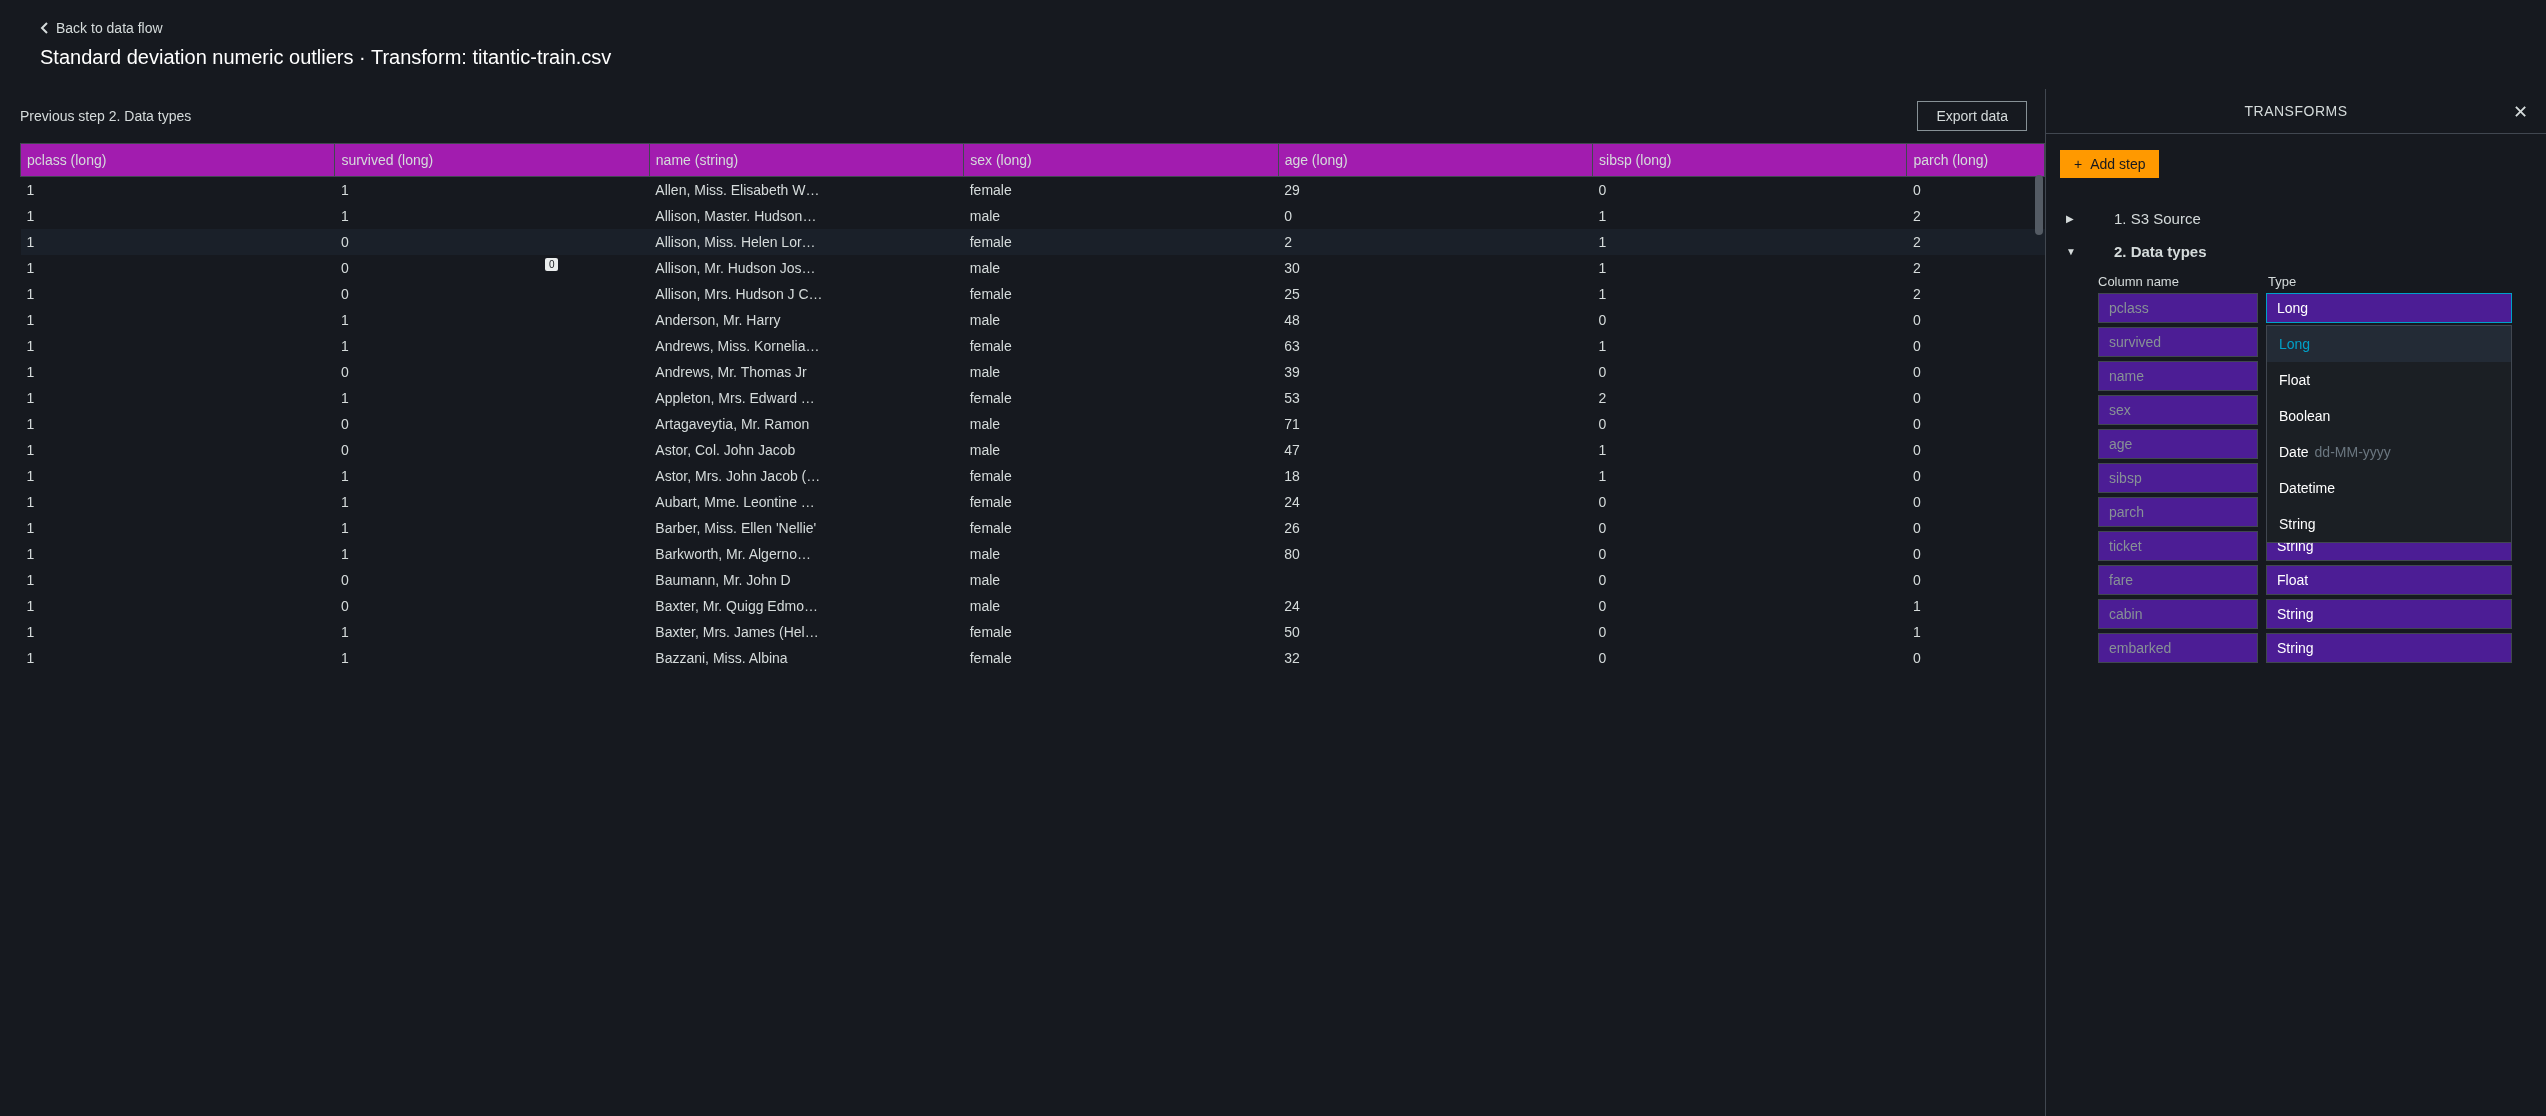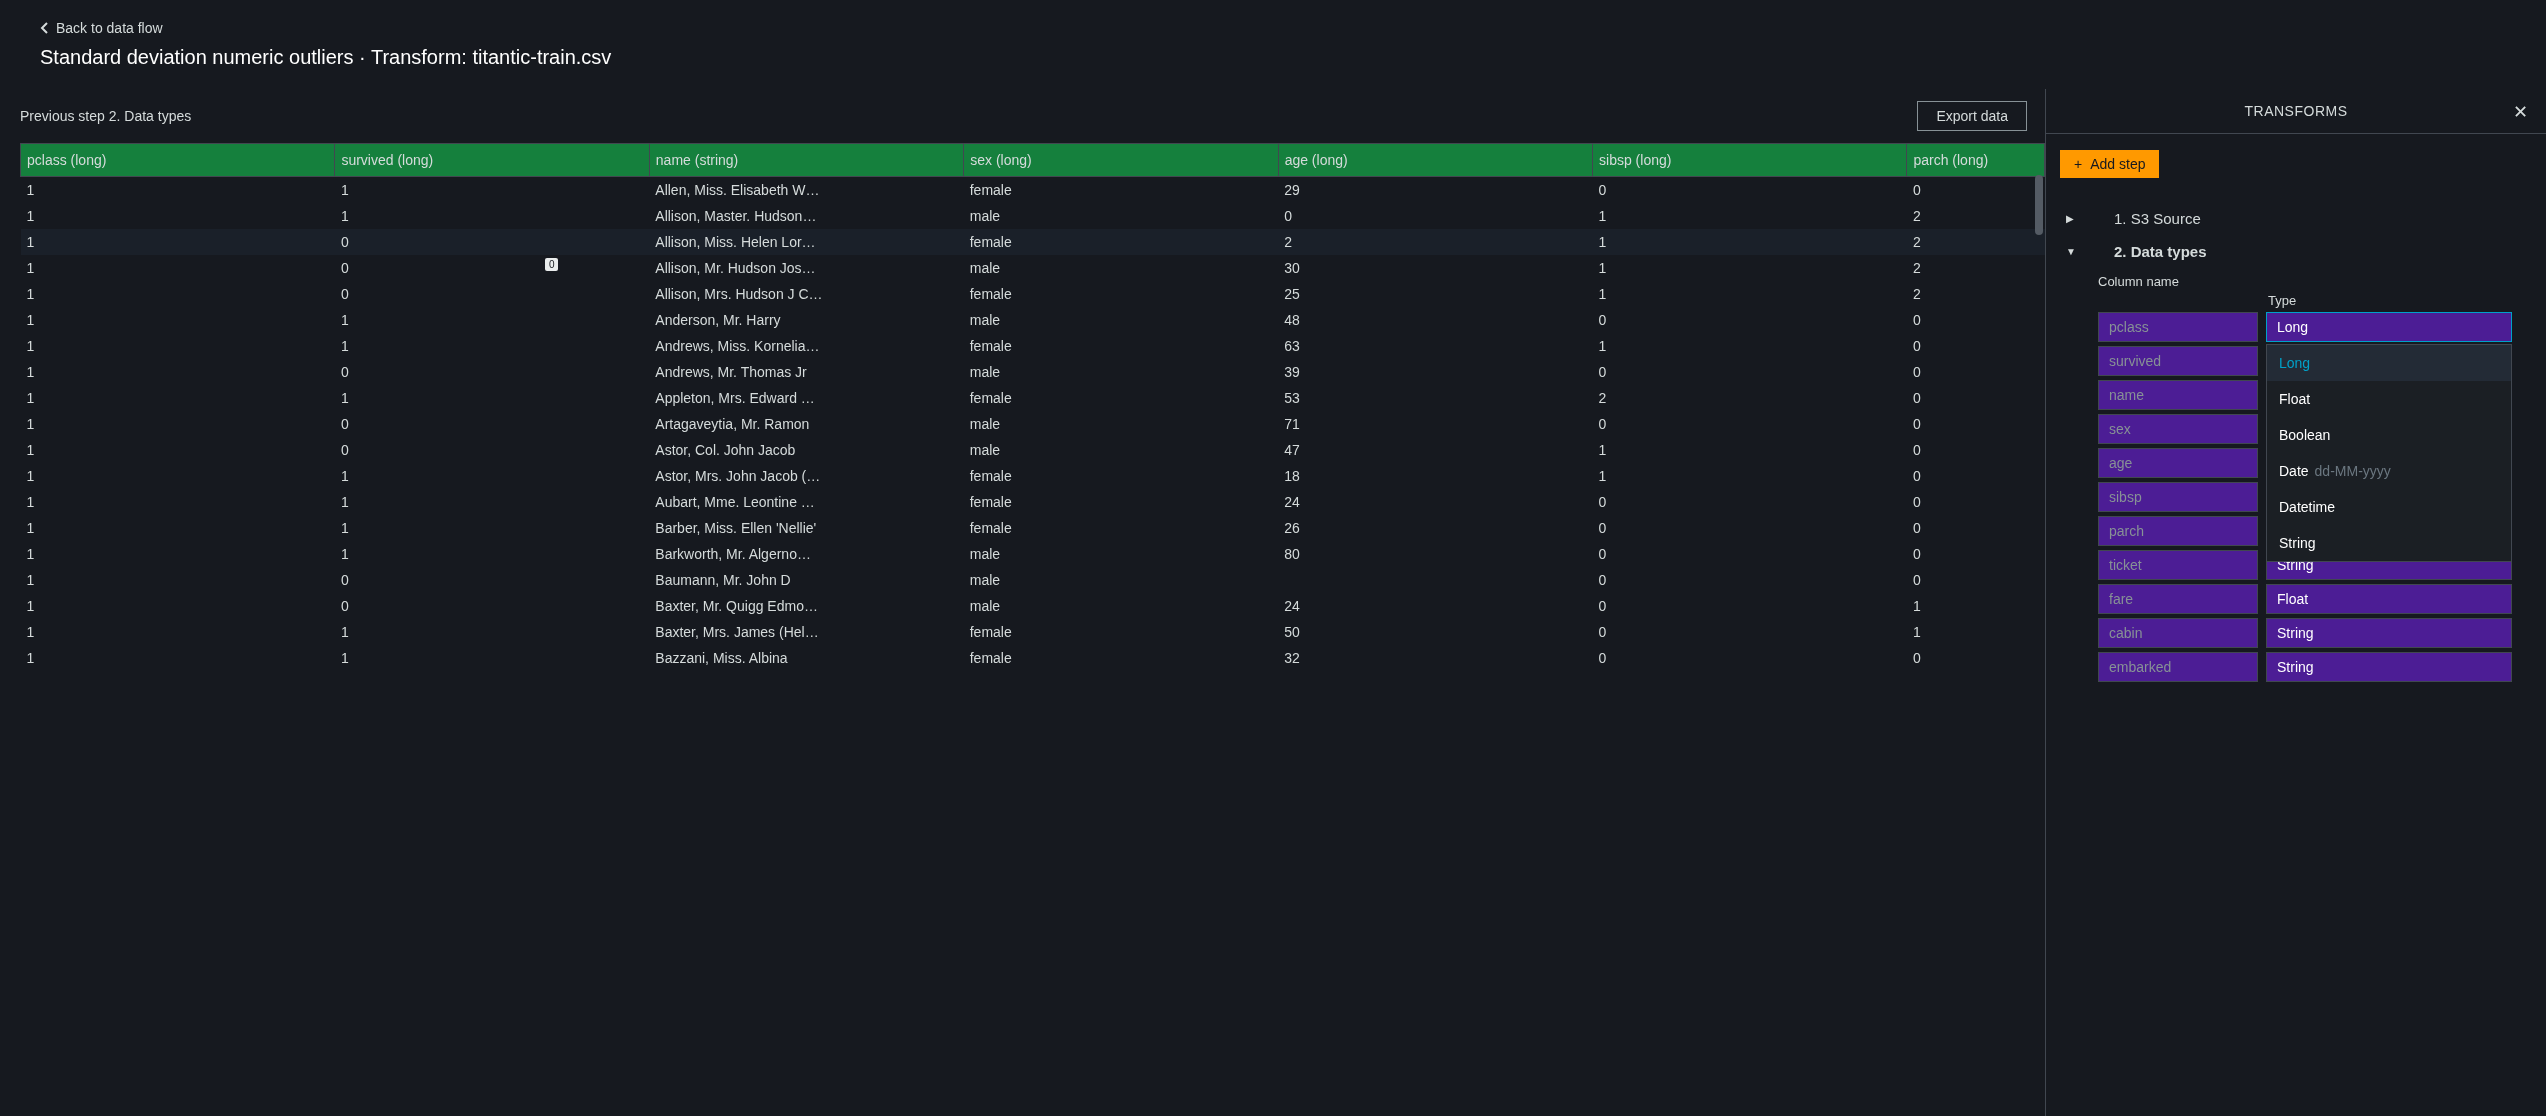--- a/index.html
+++ b/index.html
@@ -89,21 +89,21 @@
 th, td {
   text-align: left;
   padding: 5px 10px 5px 6px;
   white-space: nowrap;
   overflow: hidden;
   text-overflow: ellipsis;
   font-size: 14px;
   font-weight: 400;
 }
 th {
-  background: #15803d;
+  background: #a21caf;
   border: 1px solid #414750;
   color: #d5dbdb;
   padding: 8px 6px;
 }
 tbody tr.highlight { background: #1a2029; }
 .col-pclass   { width: 160px; }
 .col-survived { width: 160px; }
 .col-name     { width: 160px; margin-top: 27px; }
 .col-sex      { width: 160px; }
 .col-age      { width: 160px; }
@@ -161,21 +161,21 @@
 .step-row .caret { width: 10px; display: inline-block; }
 .step-label { font-size: 15px; margin-left: 28px; }
 .section-contents { padding: 6px 20px 0 38px; }
 .col-header-row {
   display: flex;
   gap: 10px;
   margin-bottom: 4px;
   font-size: 13px;
 }
 .col-header-row > div:first-child { width: 160px; }
-.col-header-row > div:last-child { flex: 1; margin-top: 19px; }
+.col-header-row > div:last-child { flex: 1; }
 .type-row {
   display: flex;
   gap: 8px;
   margin-bottom: 4px;
   position: relative;
 }
 .colname-input, .type-select {
   background: #4c1d95;
   border: 1px solid #414750;
   color: #879196;

